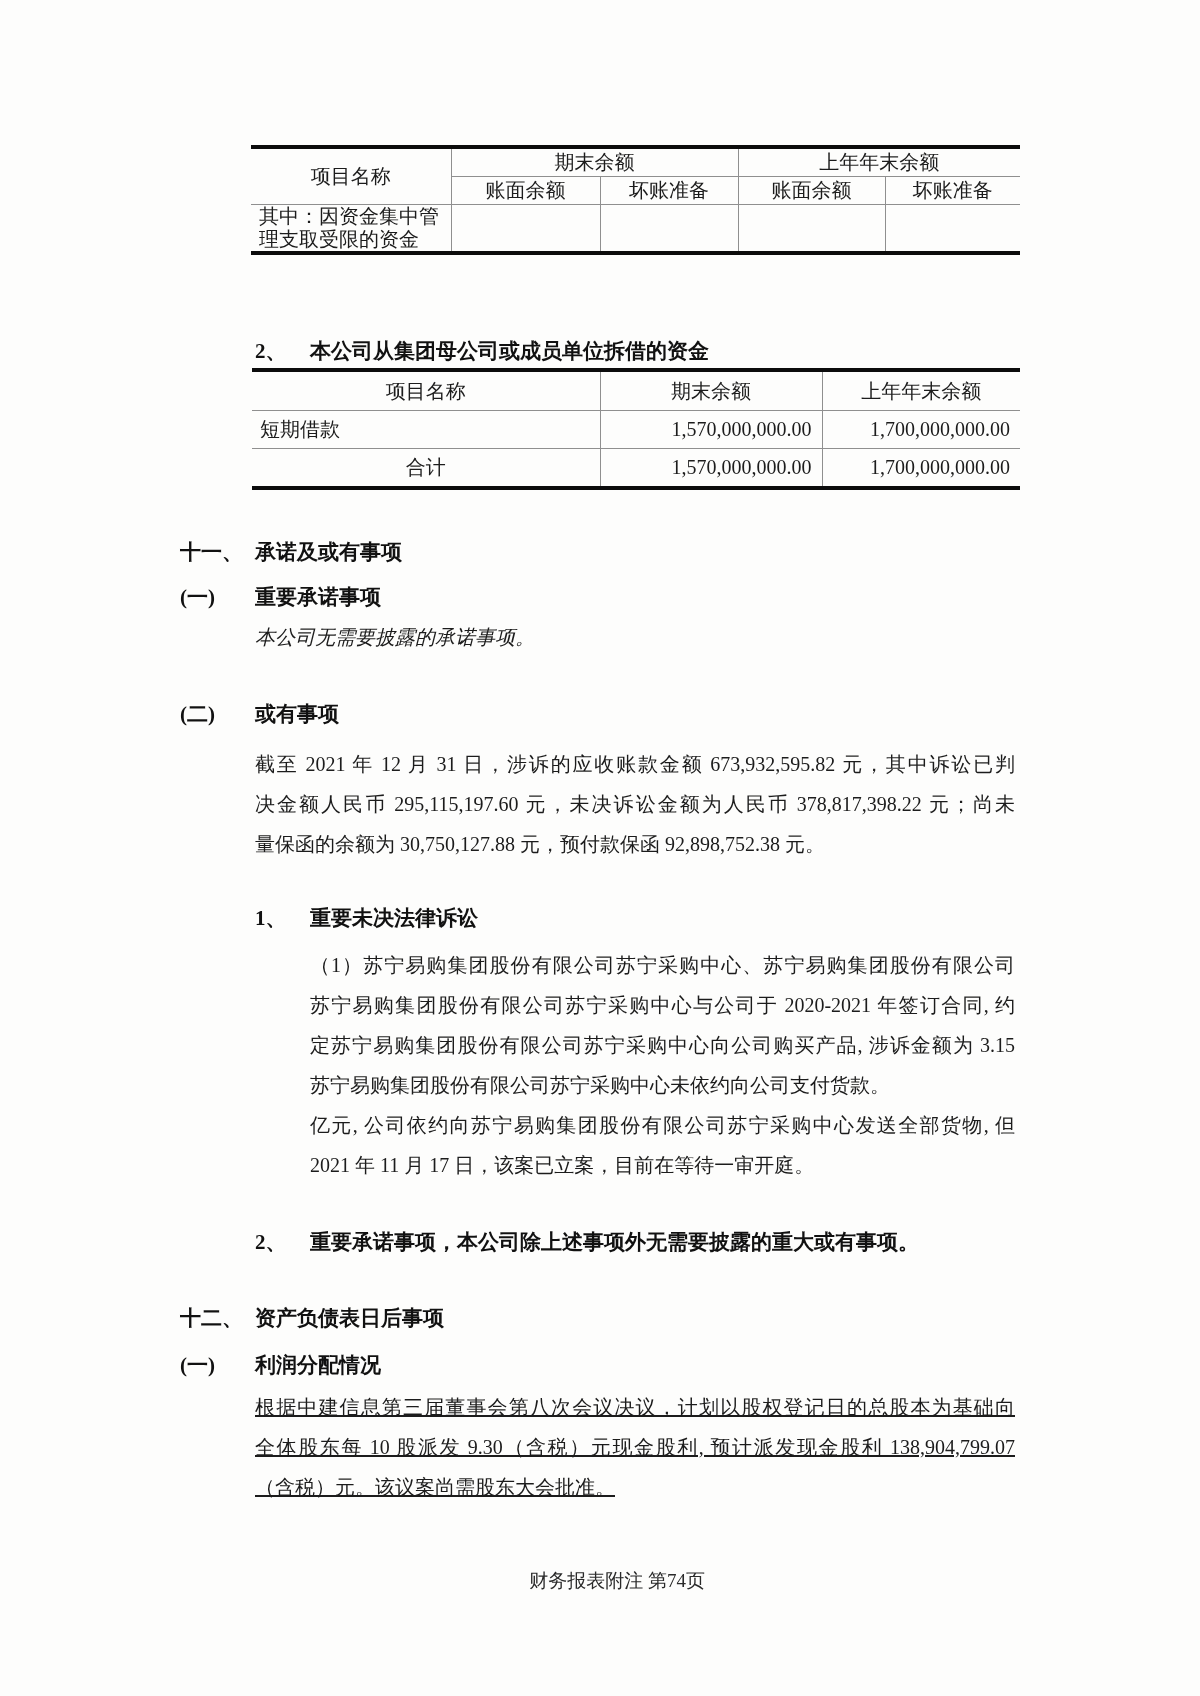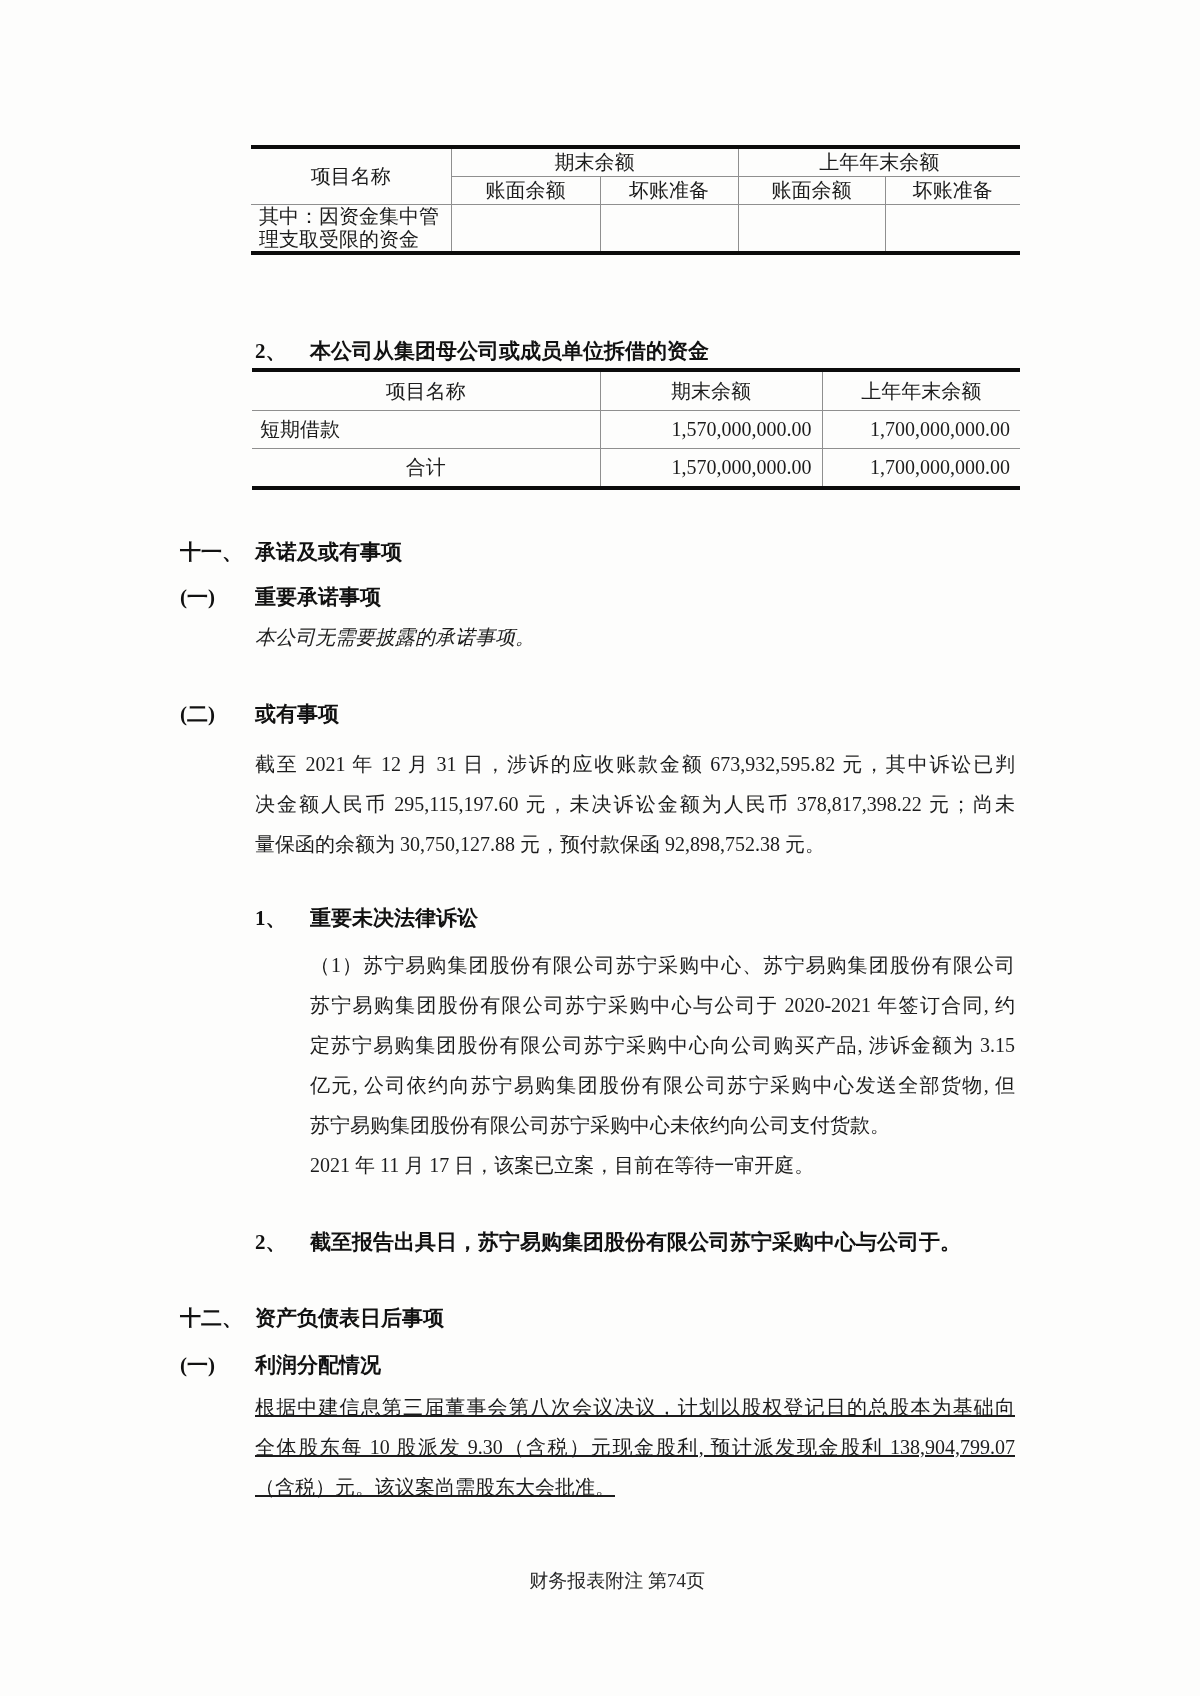--- a/index.html
+++ b/index.html
@@ -138,28 +138,28 @@
 
   <div class="sec lvl2" style="top:903px;">
     <span class="num">1、</span>
     <span>重要未决法律诉讼</span>
   </div>
 
   <div class="para indent2" style="top:945px;">
     <div class="jline">（1）苏宁易购集团股份有限公司苏宁采购中心、苏宁易购集团股份有限公司</div>
     <div class="jline">苏宁易购集团股份有限公司苏宁采购中心与公司于 2020-2021 年签订合同, 约</div>
     <div class="jline">定苏宁易购集团股份有限公司苏宁采购中心向公司购买产品, 涉诉金额为 3.15</div>
+    <div class="jline plain">苏宁易购集团股份有限公司苏宁采购中心未依约向公司支付货款。</div>
     <div class="jline">亿元, 公司依约向苏宁易购集团股份有限公司苏宁采购中心发送全部货物, 但</div>
-    <div class="jline plain">苏宁易购集团股份有限公司苏宁采购中心未依约向公司支付货款。</div>
     <div class="jline plain">2021 年 11 月 17 日，该案已立案，目前在等待一审开庭。</div>
   </div>
 
   <div class="sec lvl2" style="top:1227px;">
     <span class="num">2、</span>
-    <span>截至报告出具日，苏宁易购集团股份有限公司苏宁采购中心与公司于。</span>
+    <span>重要承诺事项，本公司除上述事项外无需要披露的重大或有事项。</span>
   </div>
 
   <div class="sec lvl1" style="top:1303px;">
     <span class="num">十二、</span>
     <span>资产负债表日后事项</span>
   </div>
 
   <div class="sec lvl1" style="top:1350px;">
     <span class="num">(一)</span>
     <span>利润分配情况</span>

